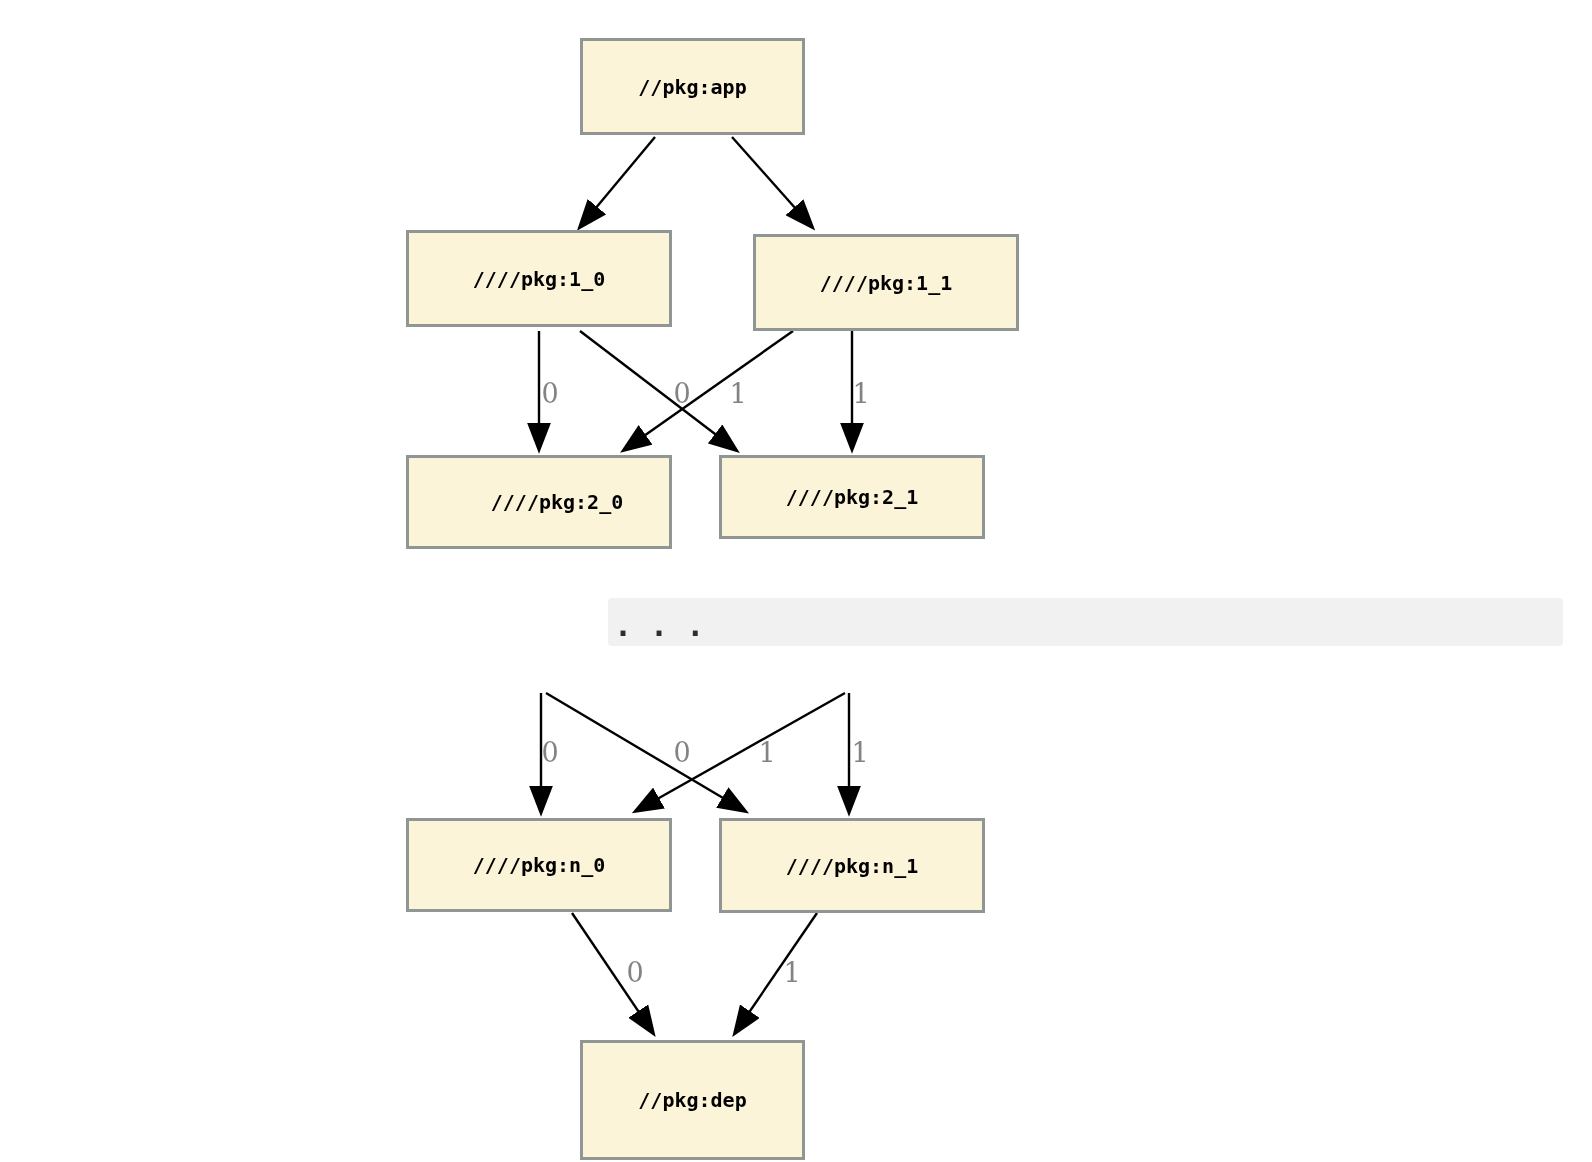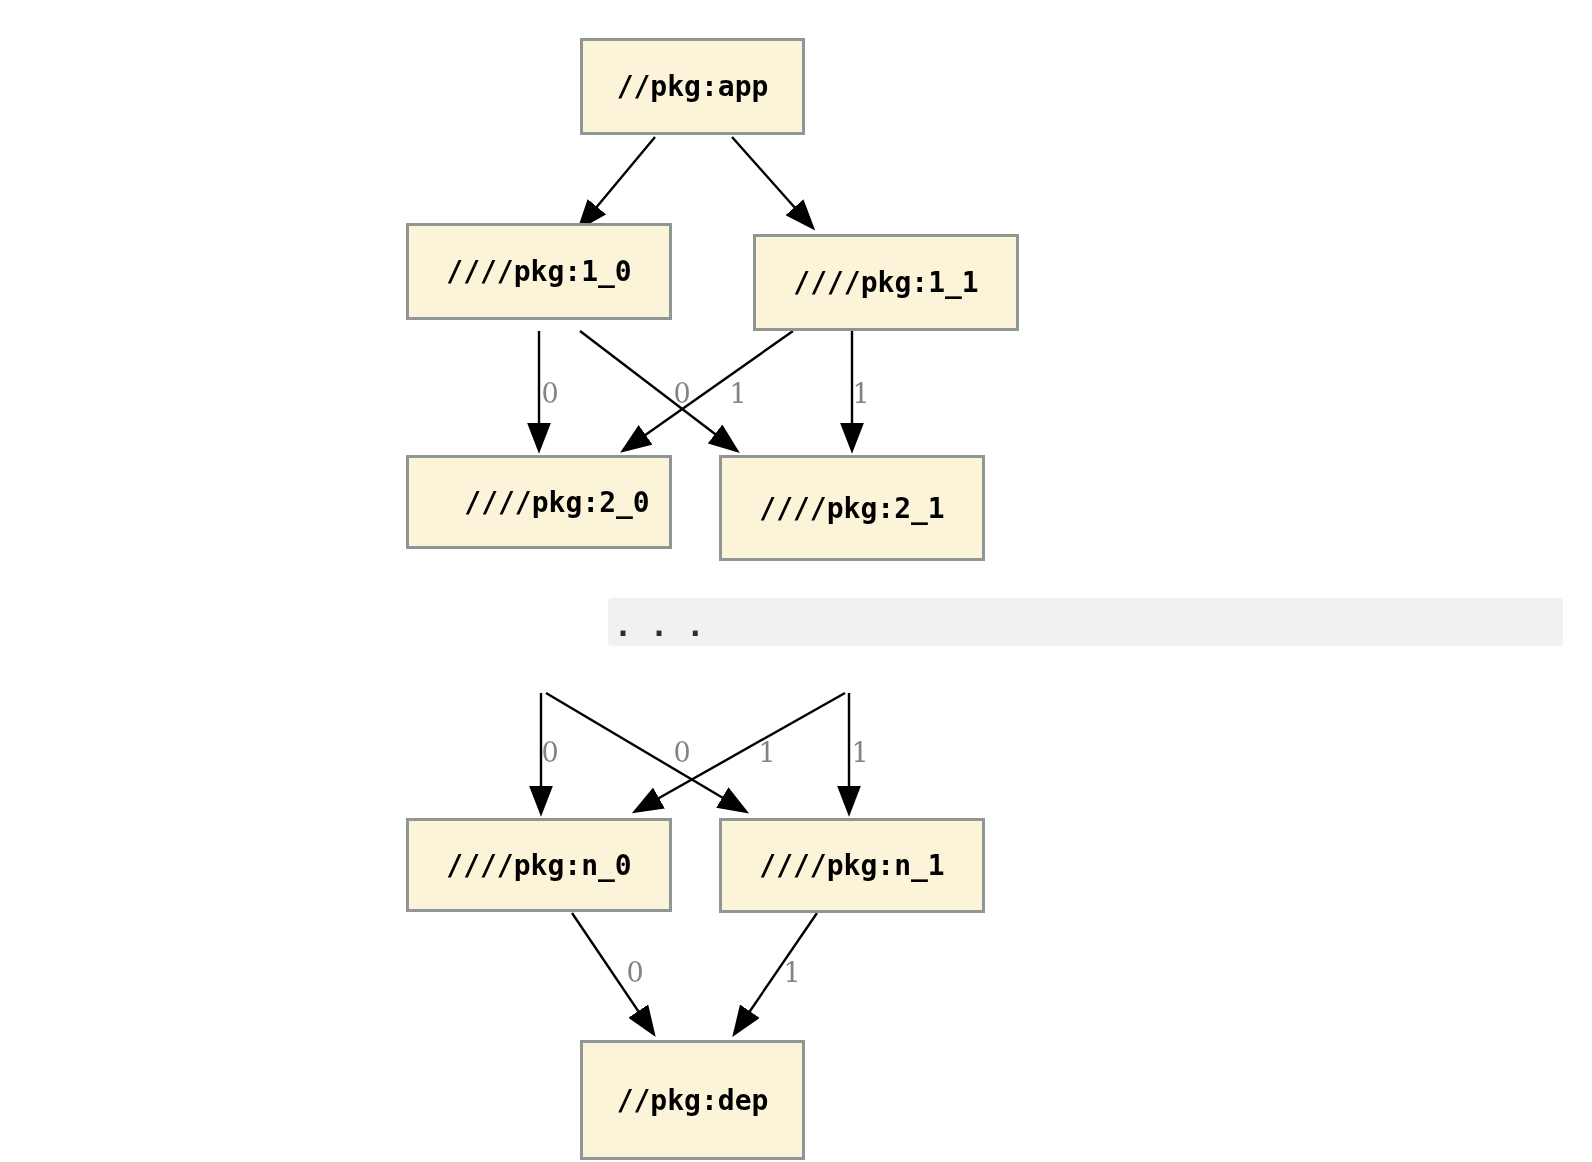--- a/index.html
+++ b/index.html
@@ -30,21 +30,21 @@
   .node {
     position: absolute;
     box-sizing: border-box;
     background: #fcf4d9;
     border: 3px solid #8f9694;
     display: flex;
     align-items: center;
     justify-content: center;
     font-family: "DejaVu Sans Mono", monospace;
     font-weight: bold;
-    font-size: 28px;
+    font-size: 20px;
     color: #000000;
     white-space: nowrap;
   }
   .ellipsis-band {
     position: absolute;
     left: 608px; top: 598px;
     width: 955px; height: 48px;
     background: #f1f1f1;
     border-radius: 4px;
     display: flex;
@@ -53,24 +53,24 @@
     padding-left: 6px;
     padding-top: 6px;
     font-family: "DejaVu Sans Mono", monospace;
     font-weight: bold;
     font-size: 30px;
     color: #2d2d2d;
     white-space: pre;
   }
   
   .pos-app  { left: 580px; top: 38px;   width: 225px; height: 97px; }
-  .pos-1-0  { left: 406px; top: 223px;  width: 266px; height: 97px; }
+  .pos-1-0  { left: 406px; top: 230px;  width: 266px; height: 97px; }
   .pos-1-1  { left: 719px; top: 234px;  width: 266px; height: 97px; margin-left: 34px; }
   .pos-2-0  { left: 406px; top: 455px;  width: 266px; height: 94px; padding-left: 36px; }
-  .pos-2-1  { left: 719px; top: 455px;  width: 266px; height: 106px; }
+  .pos-2-1  { left: 719px; top: 455px;  width: 266px; height: 84px; }
   .pos-n-0  { left: 406px; top: 818px;  width: 266px; height: 94px; }
   .pos-n-1  { left: 719px; top: 818px;  width: 266px; height: 95px; }
   .pos-dep  { left: 580px; top: 1040px; width: 225px; height: 120px; }
 </style>
 </head>
 <body>
 
 <div class="canvas">
 
   <svg class="edges-layer" viewBox="0 0 1592 1162" xmlns="http://www.w3.org/2000/svg">

